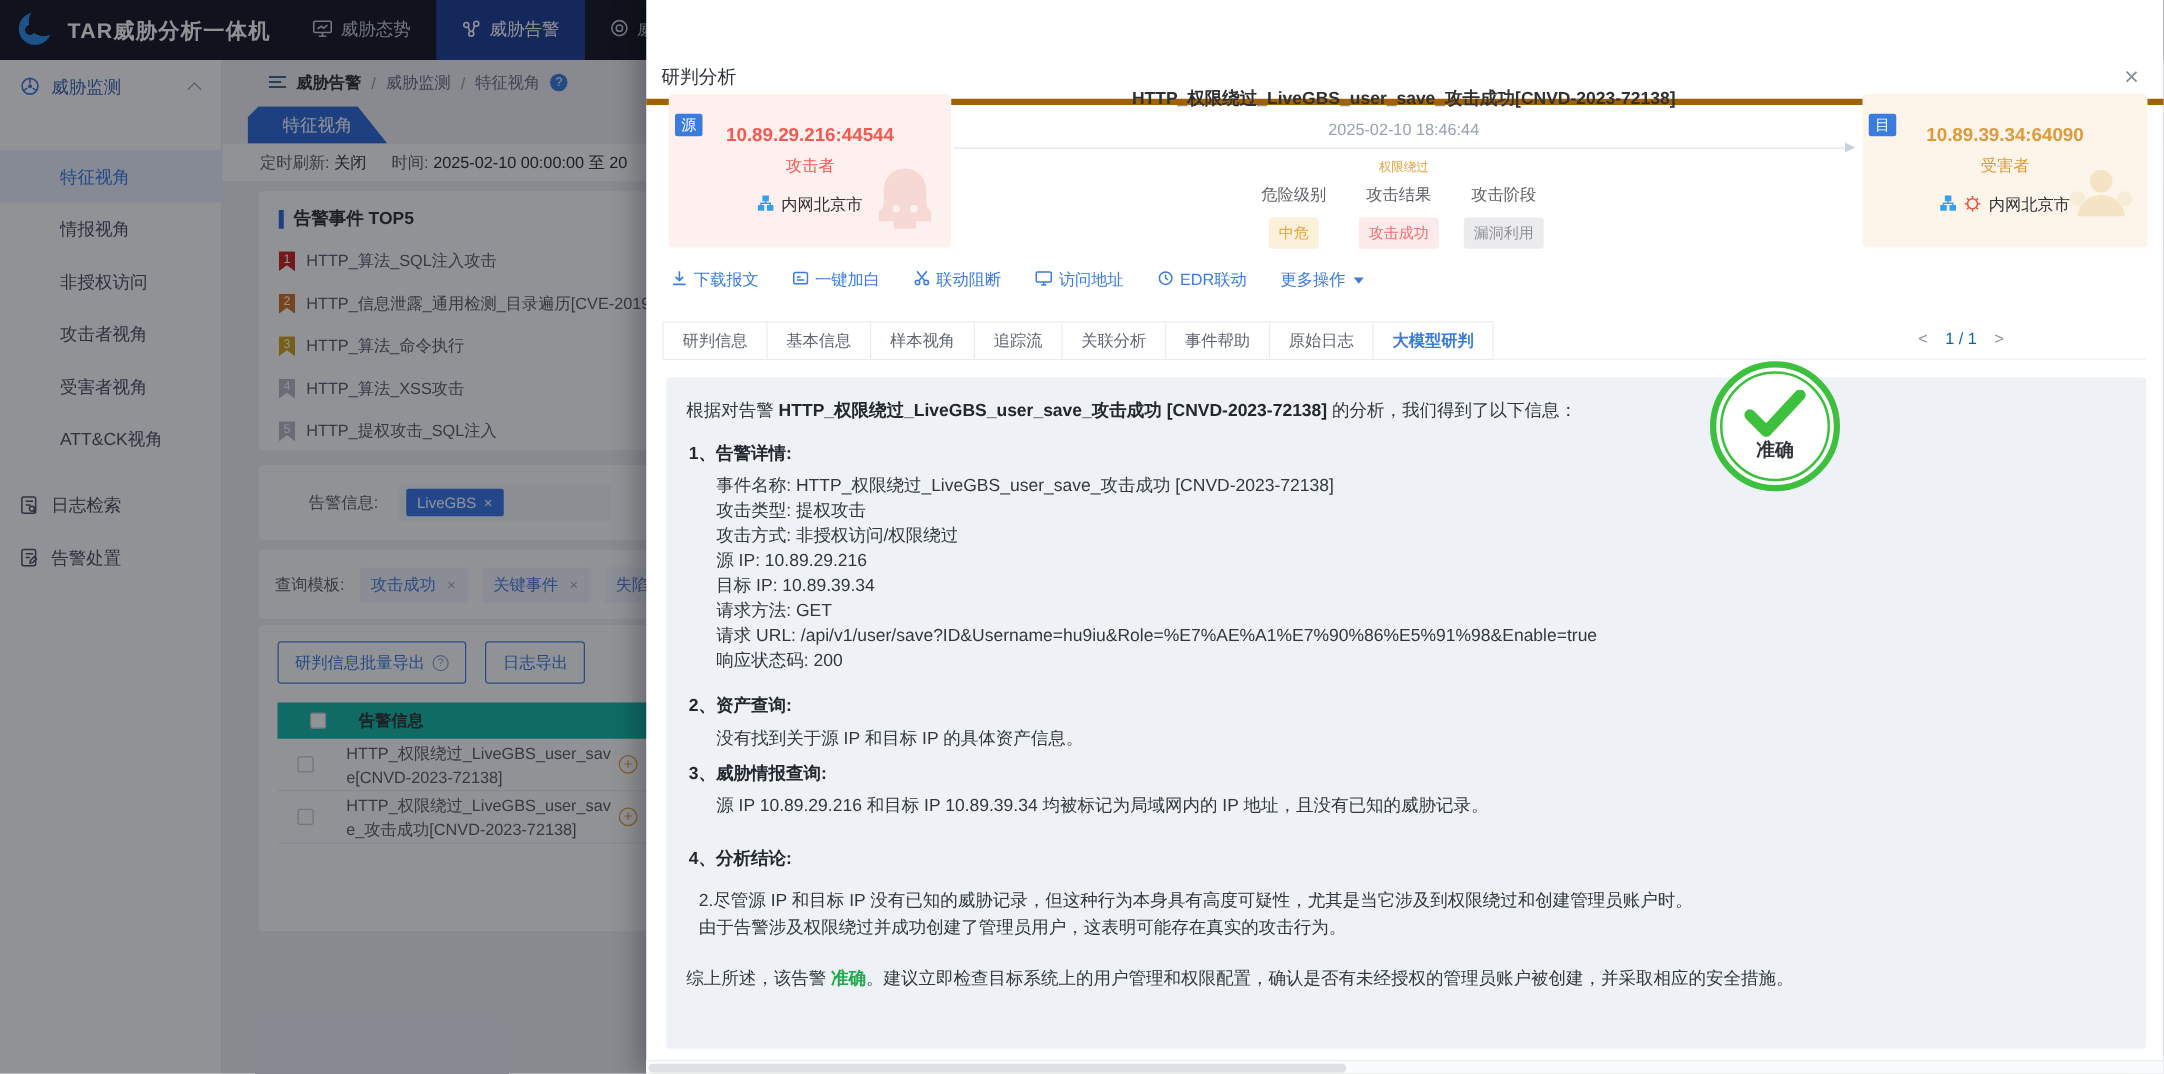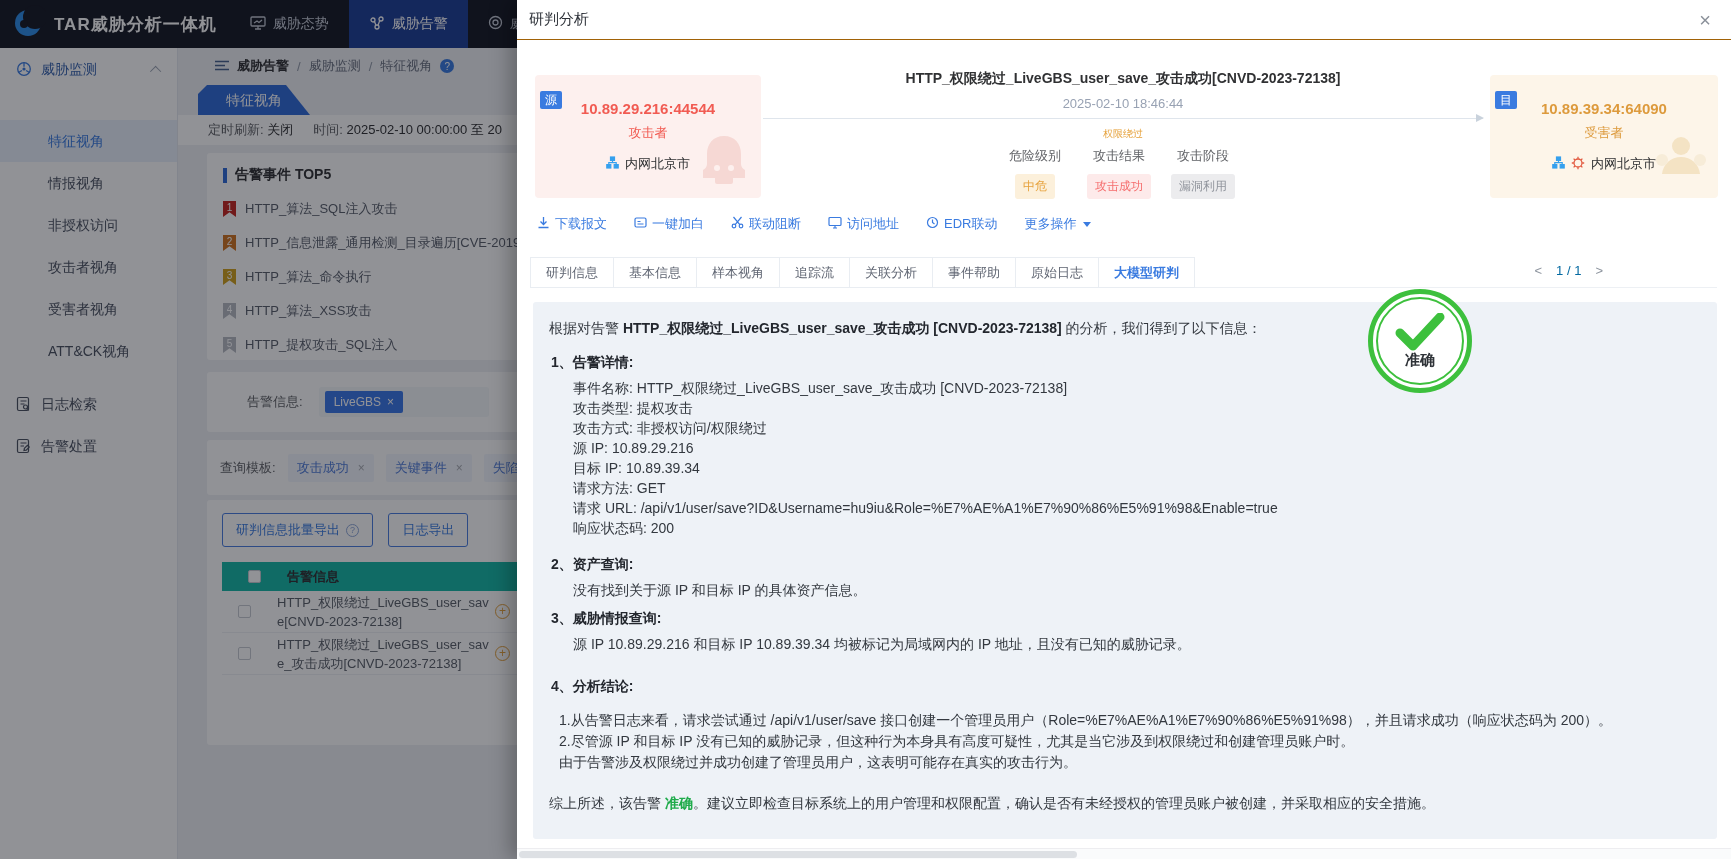--- a/index.html
+++ b/index.html
@@ -63,21 +63,21 @@
   .tbl-h span { margin-left:26px; }
   .tbl-r { min-height:42px; display:flex; align-items:center; border-bottom:1px solid #eef0f4; font-size:13px; color:#5a6069; }
   .tbl-r .txt { margin-left:26px; width:212px; line-height:19px; word-break:break-all; }
   .plus { width:15px; height:15px; border:1px solid #e6a23c; border-radius:50%; color:#e6a23c; font-size:12px; line-height:13px; text-align:center; margin-left:6px; flex:0 0 auto; }
 
   
   .dim { position:absolute; inset:0; background:rgba(10,14,22,0.45); z-index:50; }
 
   
   .drawer { position:absolute; left:517px; top:0; width:1214px; height:859px; background:#fff; z-index:100; box-shadow:-8px 0 18px rgba(0,0,0,0.25); }
-  .d-head { height:40px; border-bottom:1px solid #a16207; display:flex; align-items:center; padding:0 20px 0 12px; font-size:15px; color:#2d3138; }
+  .d-head { height:40px; border-bottom:5px solid #a16207; display:flex; align-items:center; padding:0 20px 0 12px; font-size:15px; color:#2d3138;margin-top:44px; }
   .d-close { margin-left:auto; font-size:20px; color:#8a9099; line-height:1; cursor:pointer; }
 
   .ecard { position:absolute; top:75px; height:123px; border-radius:4px; overflow:hidden; }
   .src-card { left:18px; width:226px; background:#fdf0ee; }
   .tgt-card { left:973px; width:228px; background:#fdf5e9; }
   .etag { position:absolute; left:5px; top:16px; width:22px; height:18px; background:#3a7be0; color:#fff; font-size:12px; text-align:center; line-height:18px; border-radius:2px; }
   .card-ip { margin-top:25px; text-align:center; font-size:15px; font-weight:bold; }
   .src-card .card-ip, .src-card .card-role { color:#f15b52; }
   .tgt-card .card-ip, .tgt-card .card-role { color:#dd9a3c; }
   .card-role { text-align:center; font-size:13px; margin-top:7px; }
@@ -468,21 +468,20 @@
       <div>没有找到关于源 IP 和目标 IP 的具体资产信息。</div>
     </div>
 
     <div class="sec-title mt24">3、威胁情报查询:</div>
     <div class="sec-lines">
       <div>源 IP 10.89.29.216 和目标 IP 10.89.39.34 均被标记为局域网内的 IP 地址，且没有已知的威胁记录。</div>
     </div>
 
     <div class="sec-title mt22">4、分析结论:</div>
     <div class="sec-lines con4">
-      <div>1.从告警日志来看，请求尝试通过 /api/v1/user/save 接口创建一个管理员用户（Role=%E7%AE%A1%E7%90%86%E5%91%98），并且请求成功（响应状态码为 200）。</div>
       <div>2.尽管源 IP 和目标 IP 没有已知的威胁记录，但这种行为本身具有高度可疑性，尤其是当它涉及到权限绕过和创建管理员账户时。</div>
       <div>由于告警涉及权限绕过并成功创建了管理员用户，这表明可能存在真实的攻击行为。</div>
     </div>
 
     <div class="p-concl">
       <span>综上所述，该告警 </span><span class="verdict">准确</span><span>。建议立即检查目标系统上的用户管理和权限配置，确认是否有未经授权的管理员账户被创建，并采取相应的安全措施。</span>
     </div>
   </div>
 
   <div class="stamp">

